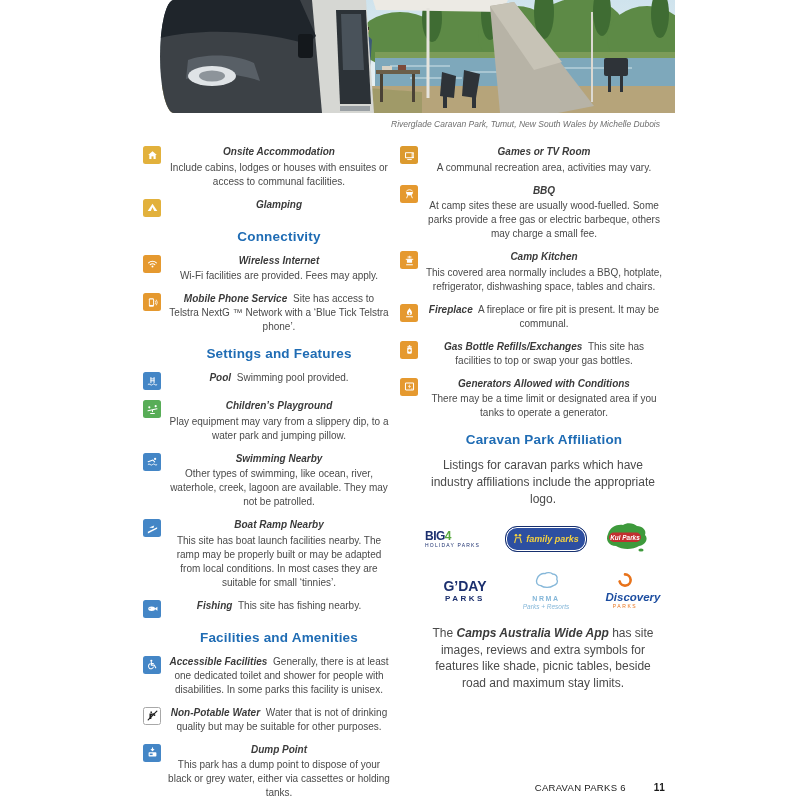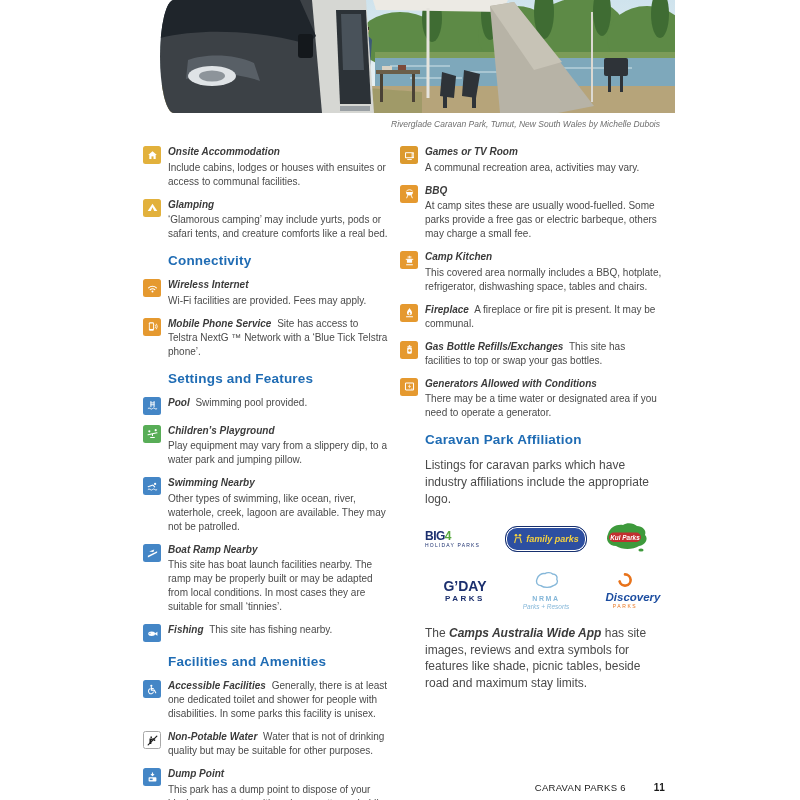--- a/index.html
+++ b/index.html
@@ -1,17 +1,17 @@
 <!DOCTYPE html>
 <html><head>
 <meta charset="utf-8">
 <style>
   html,body{margin:0;padding:0;background:#fff;}
   .page{position:relative;width:800px;height:800px;background:#ffffff;overflow:hidden;
-        font-family:"Liberation Sans","DejaVu Sans",sans-serif;color:#4a4a4a;}
+        font-family:"Liberation Sans","DejaVu Sans",sans-serif;color:#4a4a4a;text-align:center;}
 
   
   .photo{position:absolute;left:160px;top:0;width:515px;height:113px;overflow:hidden;
          border-top-left-radius:14px 57px;border-bottom-left-radius:14px 57px;}
   .photo svg{display:block;width:100%;height:100%;}
   .photo-caption{position:absolute;top:119px;right:140px;font-size:8.5px;font-style:italic;color:#6f6f6f;}
 
   
   .cols{position:absolute;left:143px;top:145px;width:520px;display:flex;gap:10px;}
   .col{display:flex;flex-direction:column;}
@@ -149,21 +149,20 @@
         </div>
         <div class="item">
           <span class="icon" style="background: rgb(226, 177, 60);">
             <svg viewBox="0 0 18 18">
               <path d="M9 3.8 15.6 14H2.4z" fill="#fff"></path>
               <path d="M9 8.6 11.4 14H6.6z" fill="#e2b13c"></path>
             </svg>
           </span>
           <div class="itext">
             <div class="ititle">Glamping</div>
-            <div class="ibody">‘Glamorous camping’ may include yurts, pods or safari tents, and creature comforts like a real bed.</div>
           </div>
         </div>
         <div class="section-heading">Connectivity</div>
         <div class="item">
           <span class="icon" style="background: rgb(229, 153, 47);">
             <svg viewBox="0 0 18 18">
               <path d="M3.6 8.2a7.6 7.6 0 0 1 10.8 0" stroke="#fff" stroke-width="1.5" fill="none" stroke-linecap="round"></path>
               <path d="M5.8 10.6a4.5 4.5 0 0 1 6.4 0" stroke="#fff" stroke-width="1.5" fill="none" stroke-linecap="round"></path>
               <circle cx="9" cy="13.2" r="1.4" fill="#fff"></circle>
             </svg>
@@ -361,21 +360,21 @@
         <div class="item">
           <span class="icon" style="background: rgb(229, 153, 47);">
             <svg viewBox="0 0 18 18">
               <rect x="3.4" y="4" width="11.2" height="9.8" rx="1" fill="none" stroke="#fff" stroke-width="1.4"></rect>
               <path d="M9.9 5.4 6.8 9.3h2.2L7.9 12.5l3.2-3.9H9z" fill="#fff"></path>
               <path d="M11.4 12.4h1.8" stroke="#fff" stroke-width="1.2"></path>
             </svg>
           </span>
           <div class="itext">
             <div class="ititle">Generators Allowed with Conditions</div>
-            <div class="ibody">There may be a time water or designated area if you need to operate a generator.</div>
+            <div class="ibody">There may be a time limit or designated area if you tanks to operate a generator.</div>
           </div>
         </div>
         <div class="section-heading">Caravan Park Affiliation</div>
         <div class="para">Listings for caravan parks which have industry affiliations include the appropriate logo.</div>
         <div class="logo-grid">
           <div class="logo logo-big4">
             <div class="big4-main"><span>BIG</span><span class="four">4</span></div>
             <div class="big4-sub">HOLIDAY PARKS</div>
           </div>
           <div class="logo">

